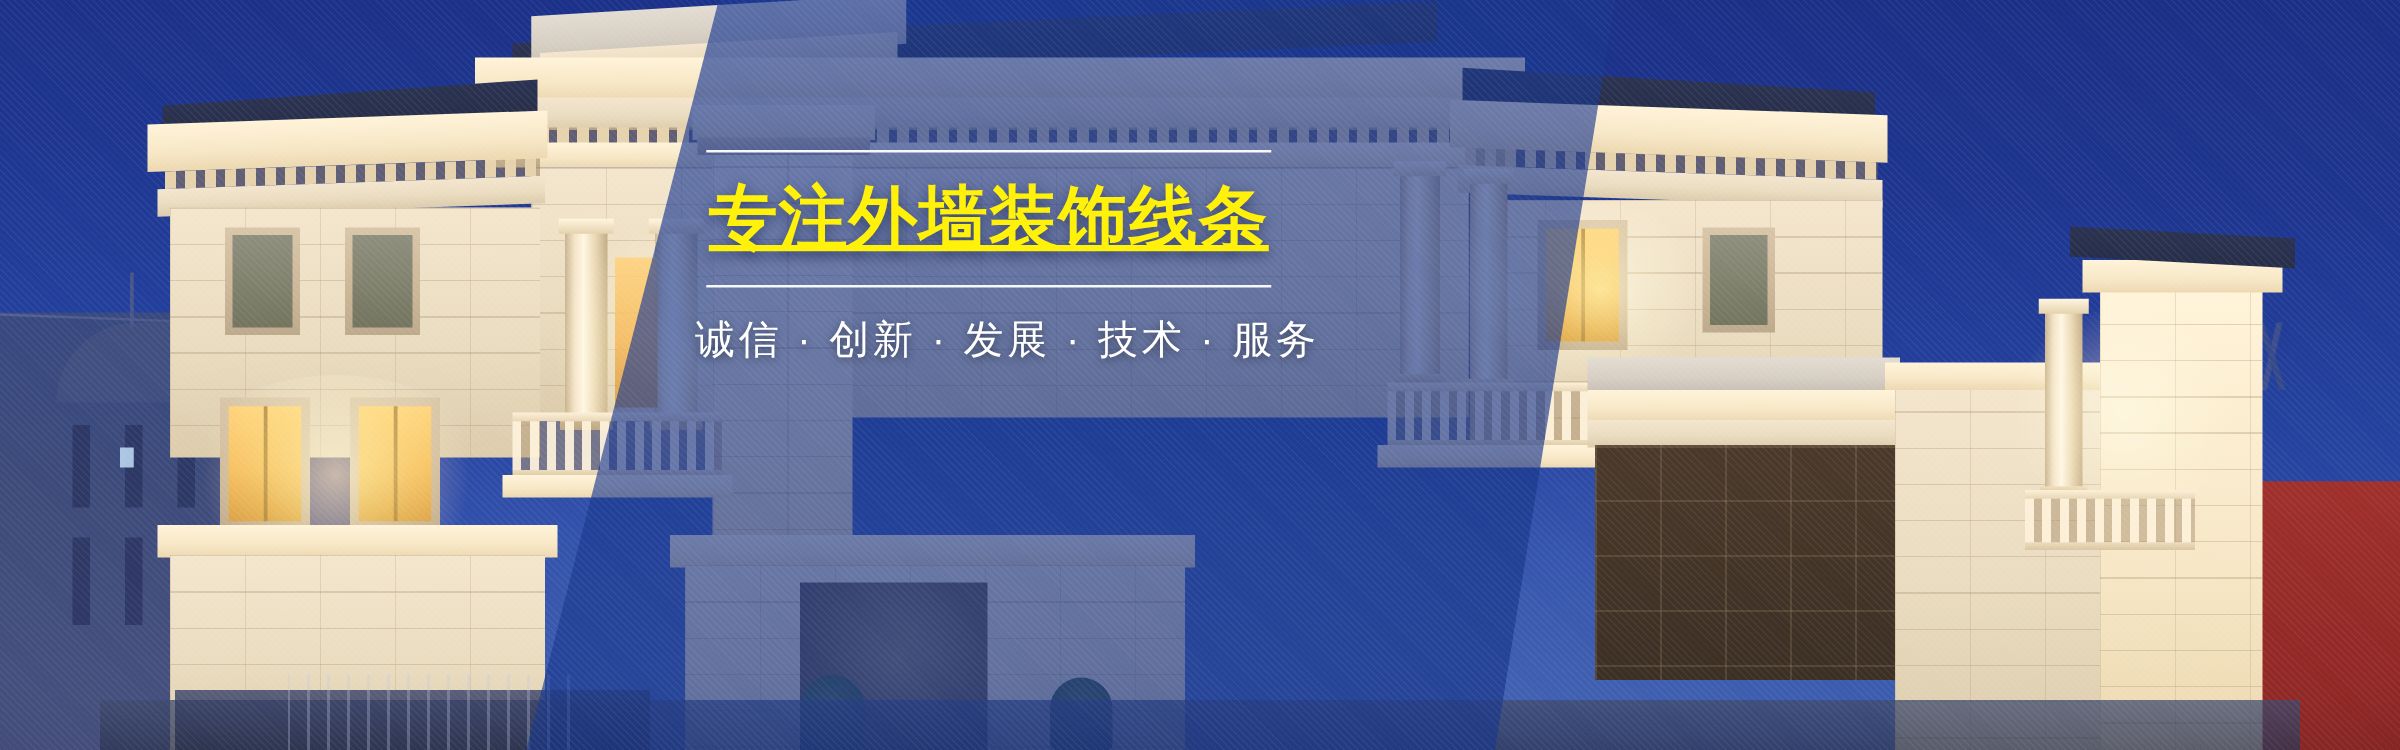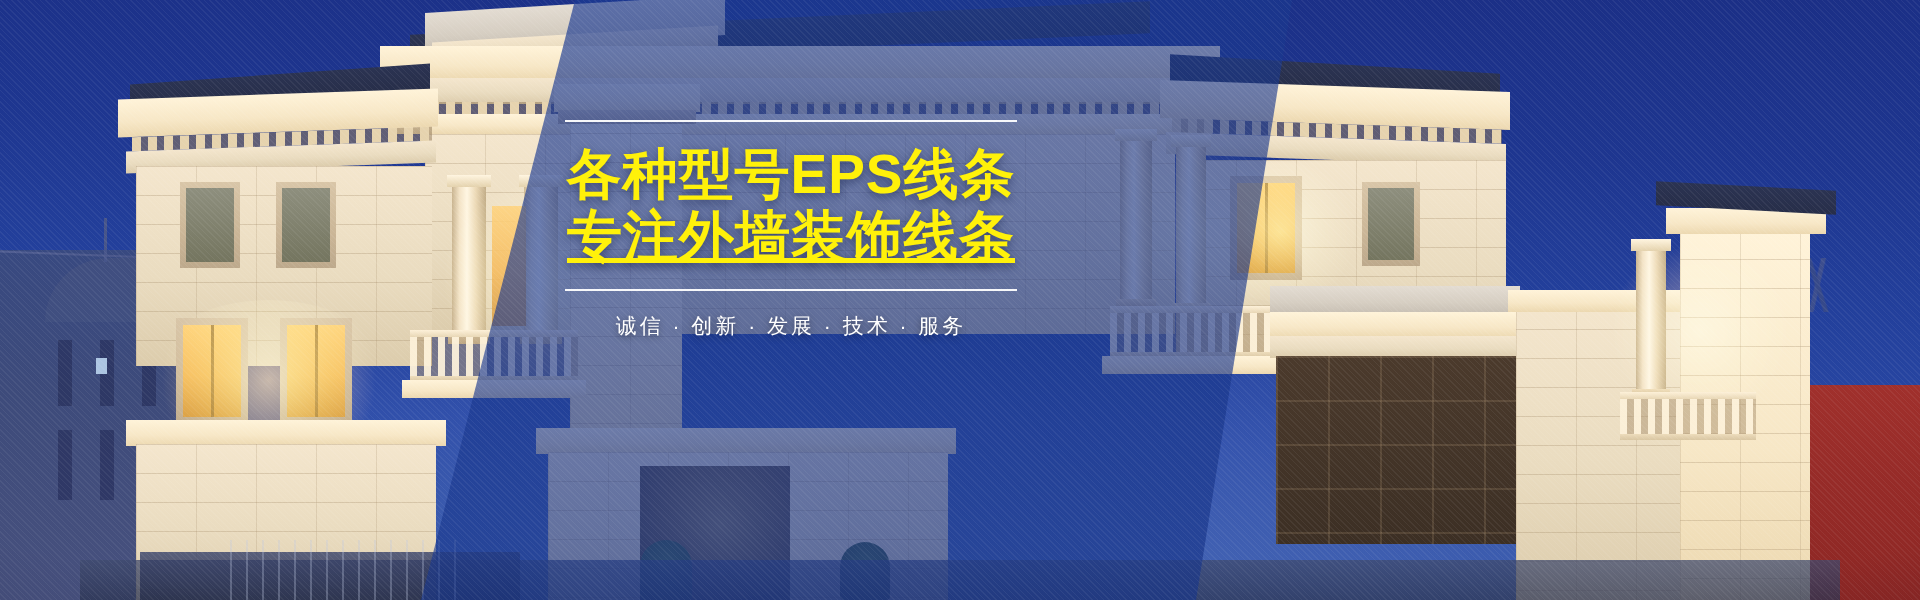--- a/index.html
+++ b/index.html
@@ -195,21 +195,21 @@
     font-size:55px;
     line-height:1.12;
     letter-spacing:1px;
     text-shadow:0 3px 10px rgba(10,20,60,.50);
     white-space:nowrap;
   }
   .headline .l2{display:block;text-decoration:underline;}
   .tagline{
     margin-top:22px;
     color:#ffffff;
-    font-size:21px;
+    font-size:32px;
     letter-spacing:3px;
     line-height:1.2;
     text-shadow:0 2px 7px rgba(0,0,0,.45);
     white-space:nowrap;
   }
 </style>
 </head>
 <body>
 
 <div class="banner">
@@ -349,20 +349,19 @@
 
   <div class="overlay"></div>
   <div class="overlay-edge"></div>
 
   <div class="hatch"></div>
   <div class="vignette"></div>
 
   <div class="copy">
     <div class="rule"></div>
     <div class="headline">
-      <span class="l1">各种型号EPS线条</span>
       <span class="l2">专注外墙装饰线条</span>
     </div>
     <div class="rule bottom"></div>
     <div class="tagline">诚信 · 创新 · 发展 · 技术 · 服务</div>
   </div>
 
 </div>
 
 </body></html>

